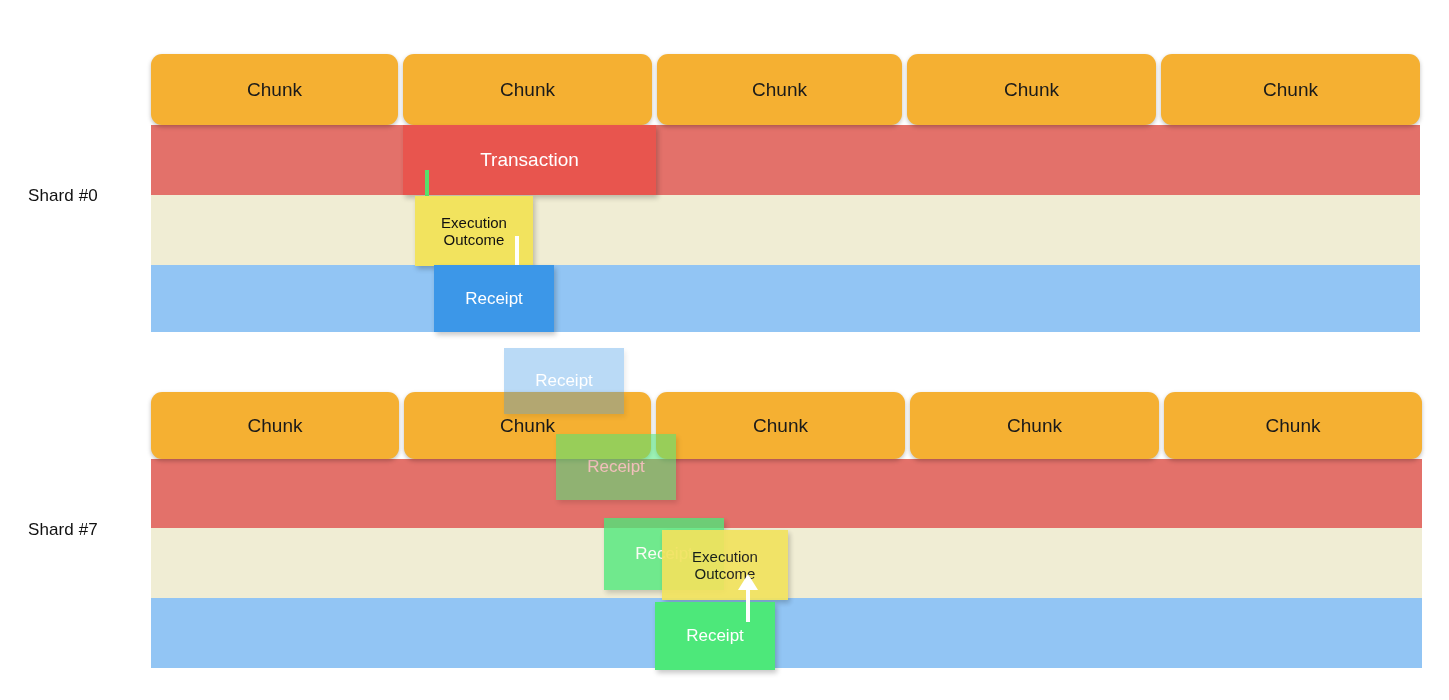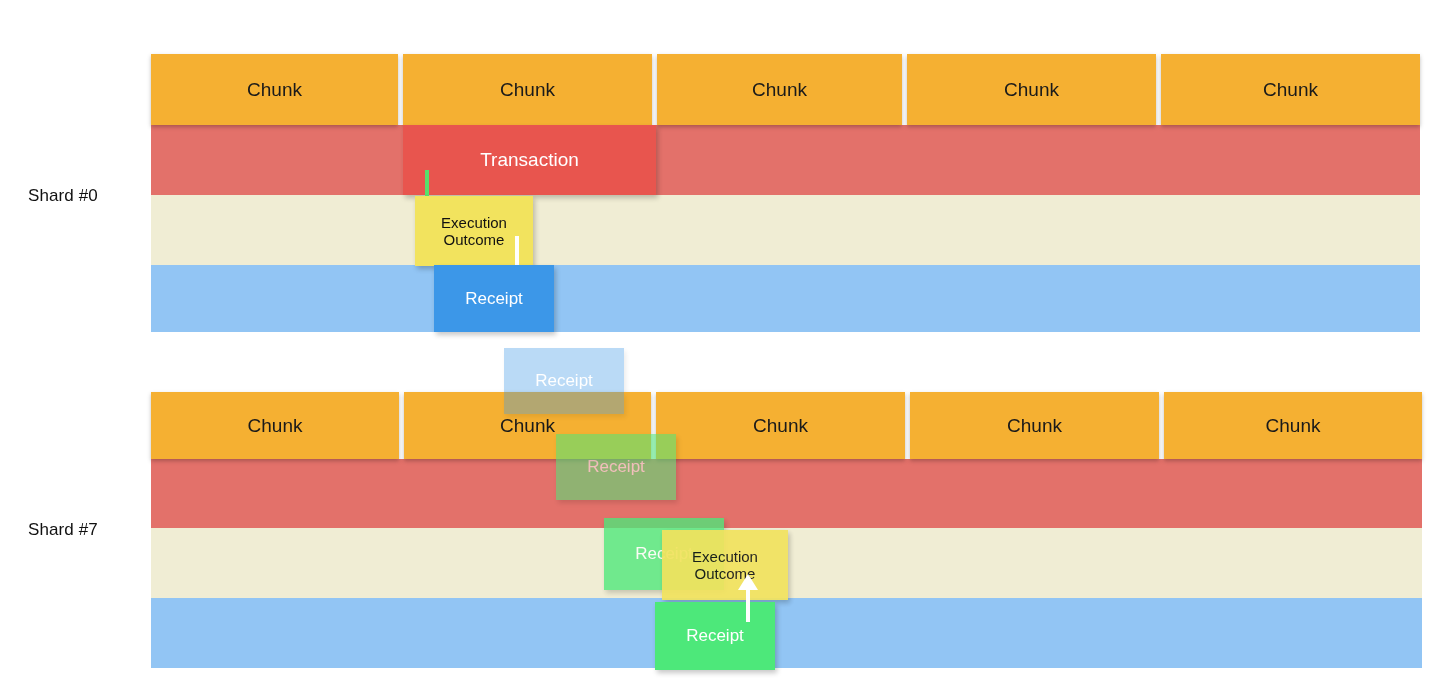--- a/index.html
+++ b/index.html
@@ -42,20 +42,21 @@
   .chunk {
     position: absolute;
     background: #F5B032;
     display: flex;
     align-items: center;
     justify-content: center;
     font-size: 19px;
     color: #1a1a1a;
     box-sizing: border-box;
     box-shadow: 0 2px 4px rgba(0,0,0,0.25);
+    border-radius: 11px;
   }
 
   
   .box {
     position: absolute;
     box-sizing: border-box;
     display: flex;
     align-items: center;
     justify-content: center;
     text-align: center;

